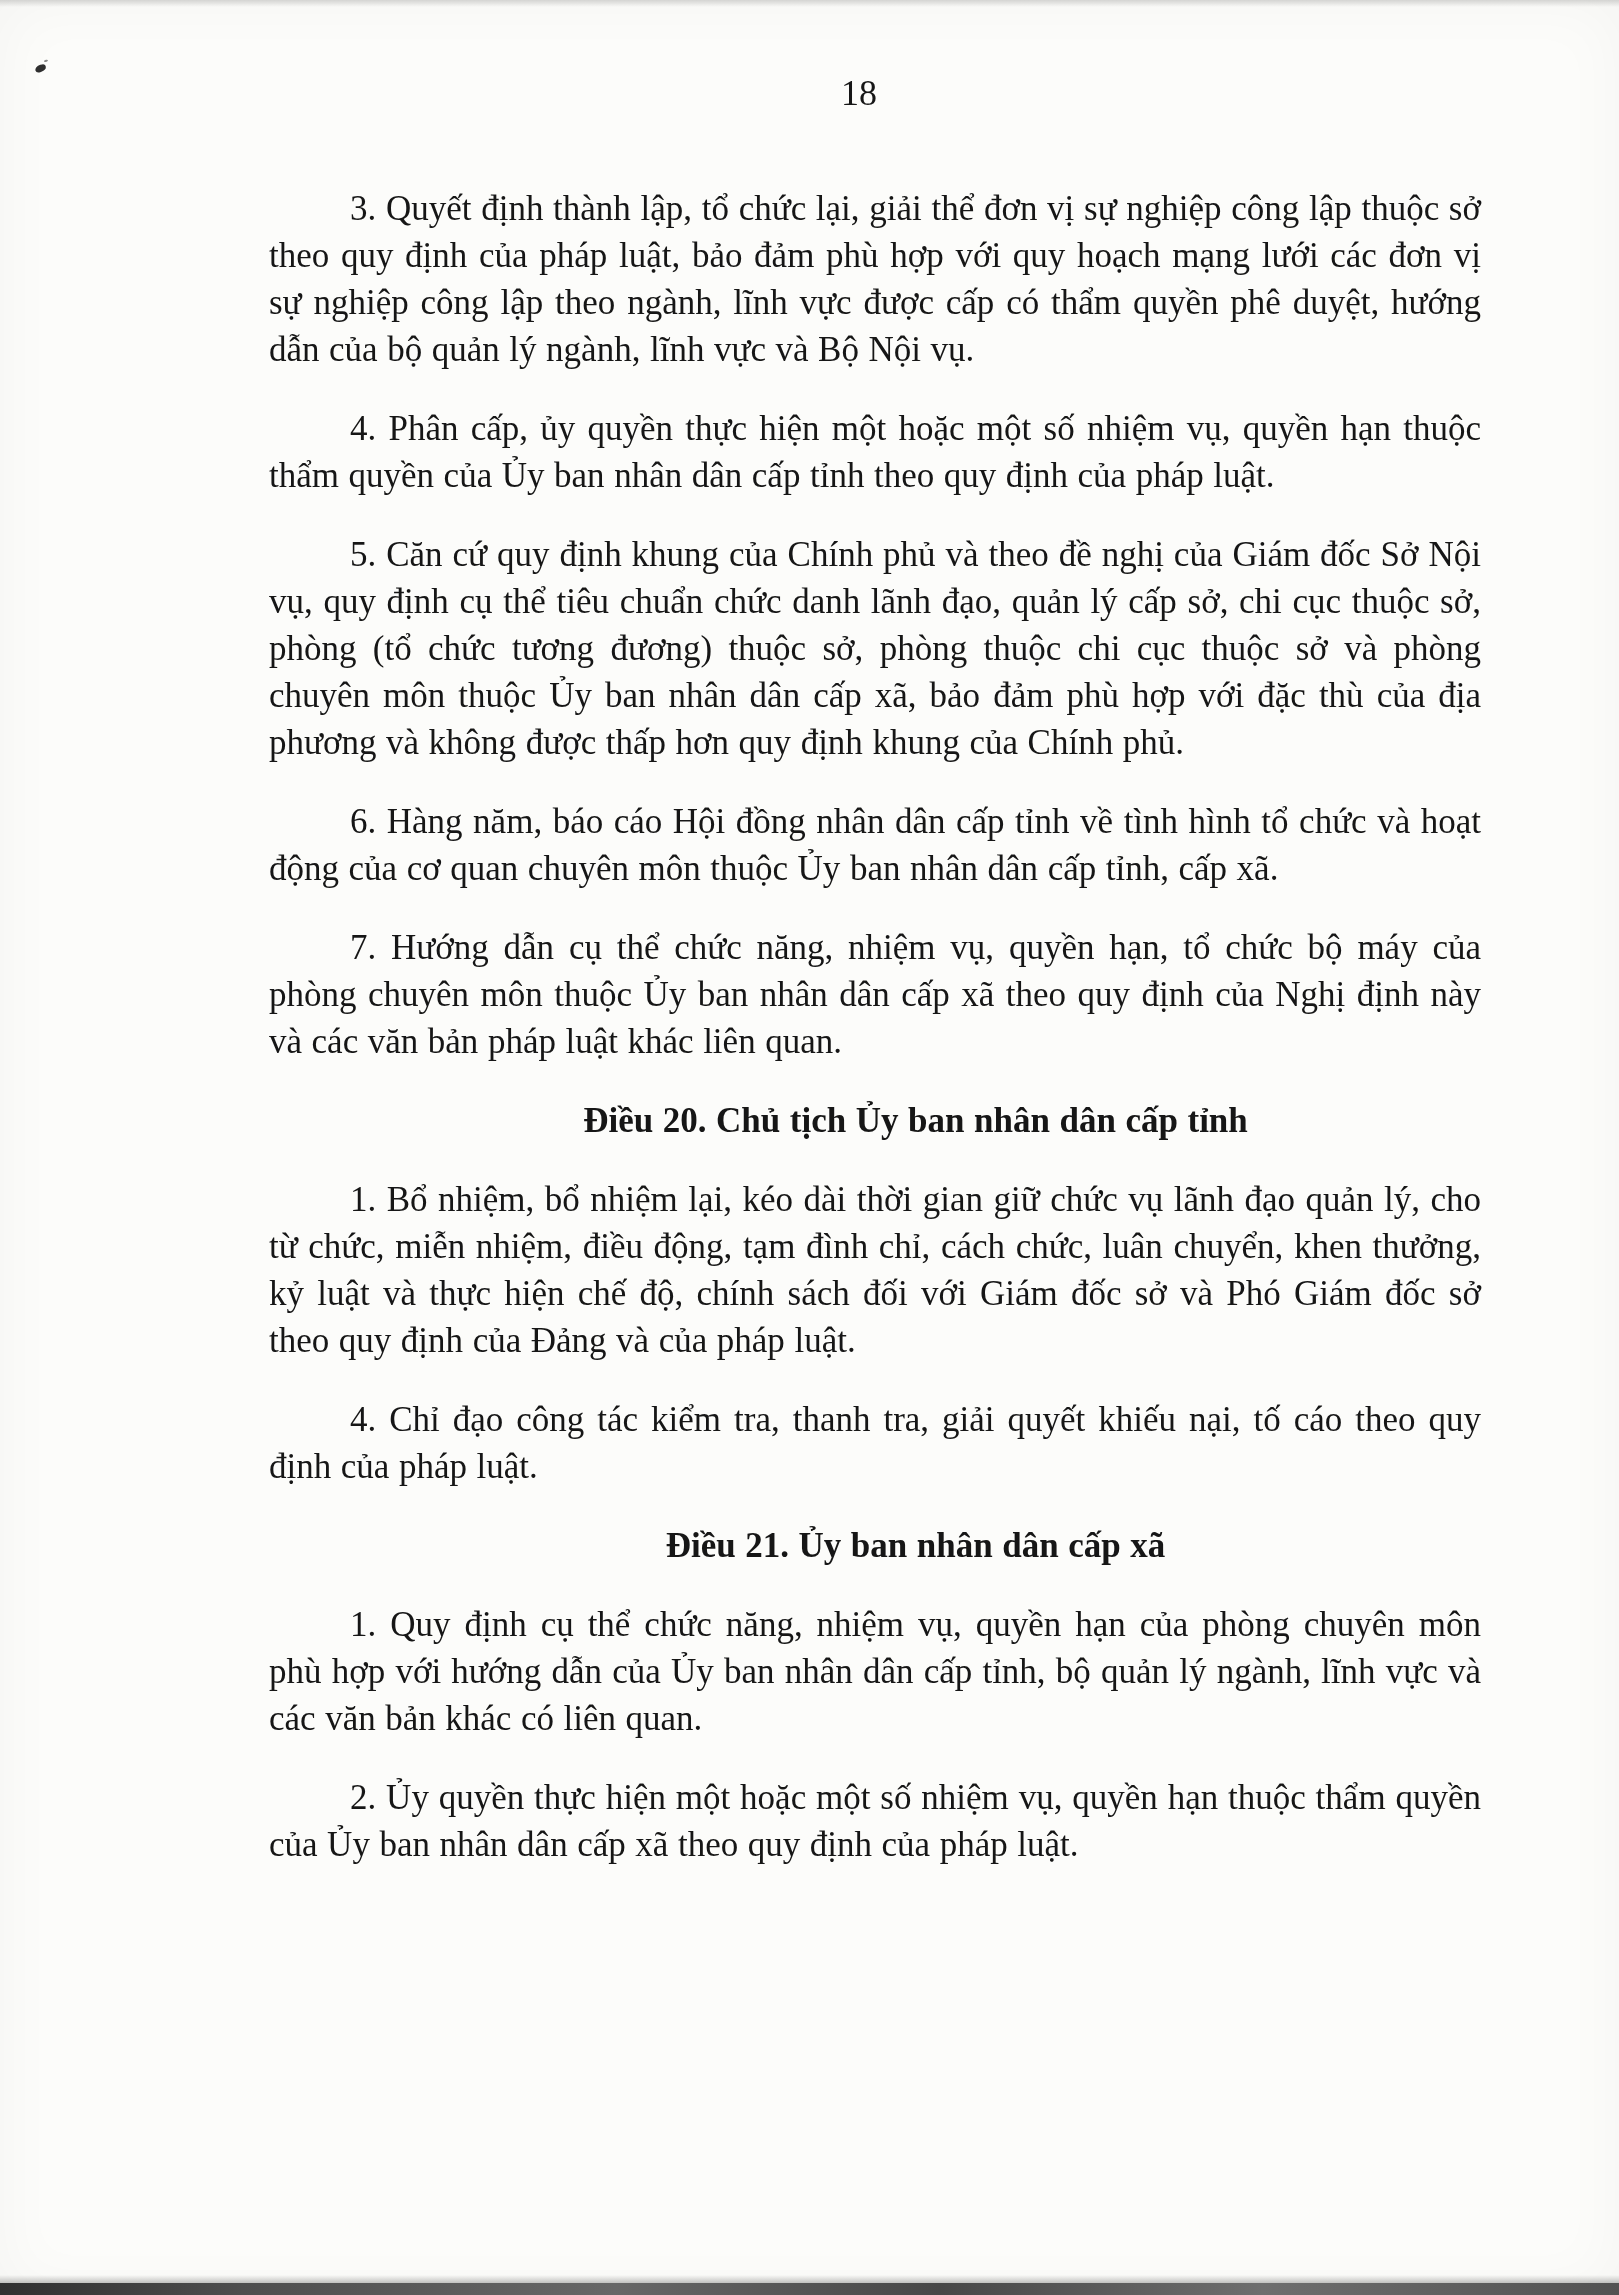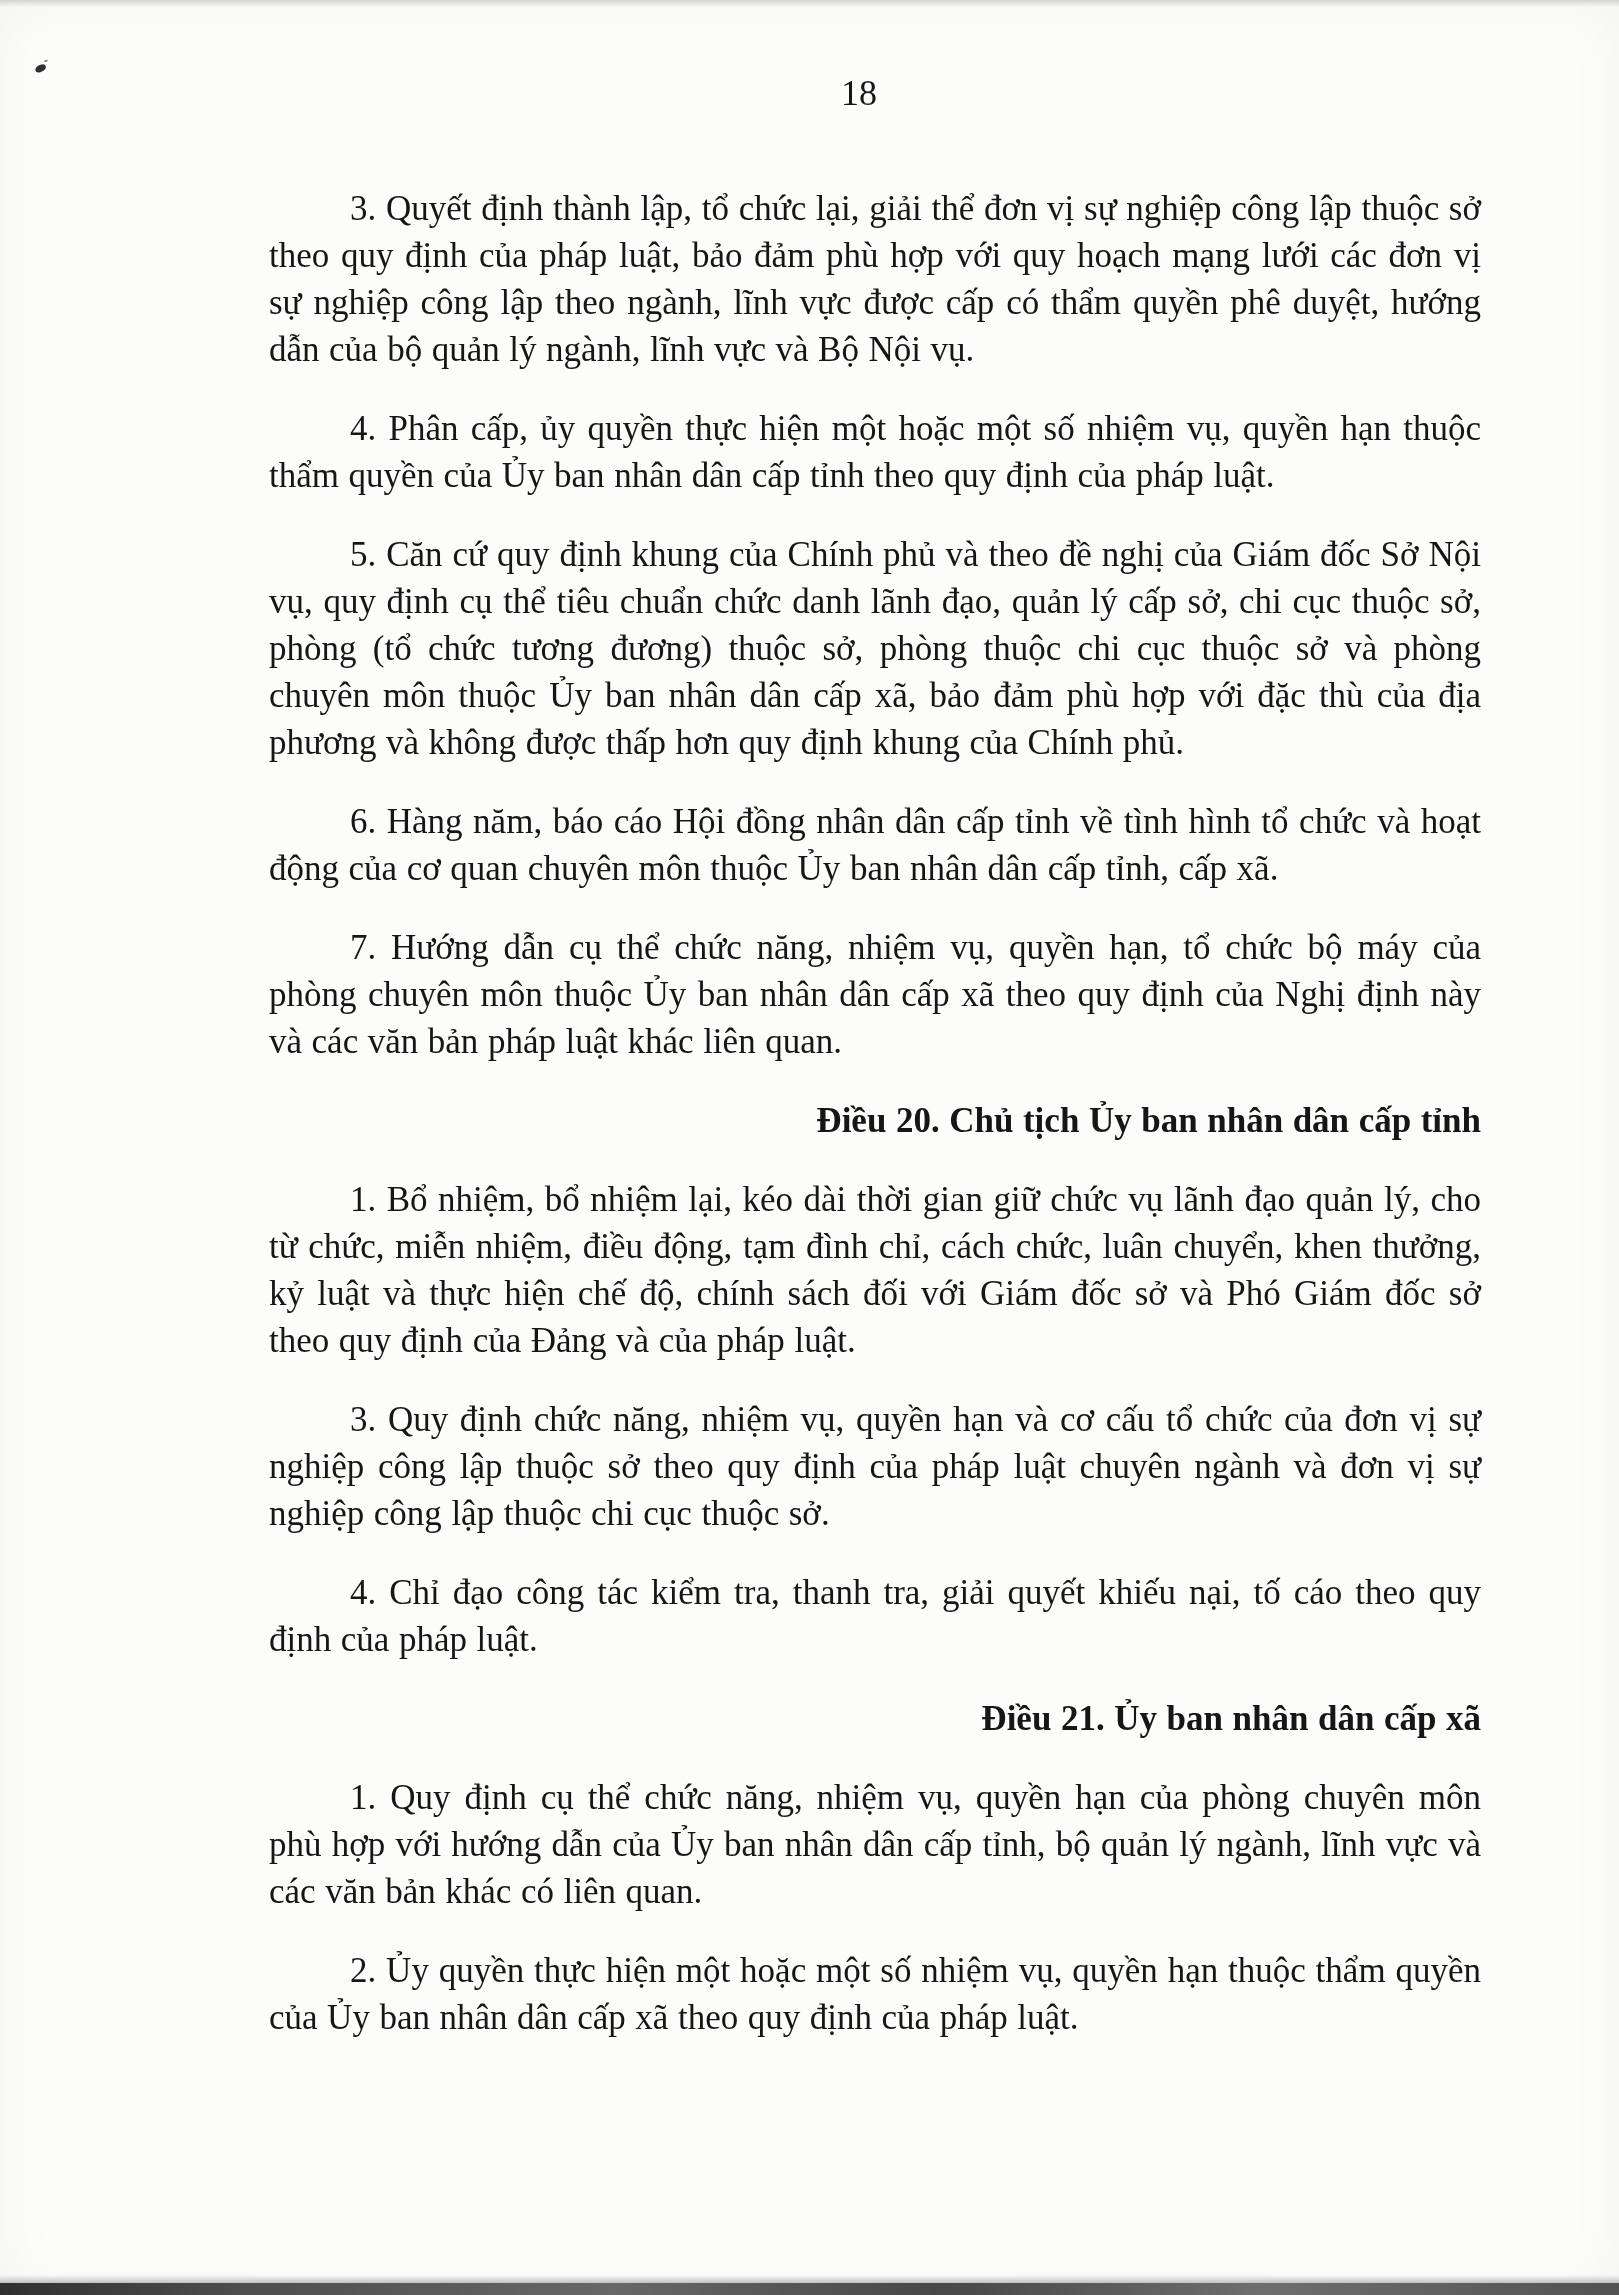--- a/index.html
+++ b/index.html
@@ -37,21 +37,21 @@
     text-align: justify;
     margin-left: 16px;
   }
   .doc-body p {
     margin: 0 0 32px 0;
     text-indent: 81px;
     word-spacing: 0.8px;
   }
   .doc-body p.heading {
     font-weight: bold;
-    text-align: right;
+    text-align: center;
   }
   .ink-speck {
     position: absolute;
     left: 35px;
     top: 65px;
     width: 10.5px;
     height: 6.5px;
     background: #2f2f2f;
     border-radius: 60% 40% 55% 45%;
     transform: rotate(-18deg);
@@ -94,21 +94,20 @@
   <div class="ink-speck"></div>
   <div class="page-number">18</div>
   <main class="doc-body">
       <p class="para">3. Quyết định thành lập, tổ chức lại, giải thể đơn vị sự nghiệp công lập thuộc sở theo quy định của pháp luật, bảo đảm phù hợp với quy hoạch mạng lưới các đơn vị sự nghiệp công lập theo ngành, lĩnh vực được cấp có thẩm quyền phê duyệt, hướng dẫn của bộ quản lý ngành, lĩnh vực và Bộ Nội vụ.</p>
       <p class="para">4. Phân cấp, ủy quyền thực hiện một hoặc một số nhiệm vụ, quyền hạn thuộc thẩm quyền của Ủy ban nhân dân cấp tỉnh theo quy định của pháp luật.</p>
       <p class="para">5. Căn cứ quy định khung của Chính phủ và theo đề nghị của Giám đốc Sở Nội vụ, quy định cụ thể tiêu chuẩn chức danh lãnh đạo, quản lý cấp sở, chi cục thuộc sở, phòng (tổ chức tương đương) thuộc sở, phòng thuộc chi cục thuộc sở và phòng chuyên môn thuộc Ủy ban nhân dân cấp xã, bảo đảm phù hợp với đặc thù của địa phương và không được thấp hơn quy định khung của Chính phủ.</p>
       <p class="para">6. Hàng năm, báo cáo Hội đồng nhân dân cấp tỉnh về tình hình tổ chức và hoạt động của cơ quan chuyên môn thuộc Ủy ban nhân dân cấp tỉnh, cấp xã.</p>
       <p class="para">7. Hướng dẫn cụ thể chức năng, nhiệm vụ, quyền hạn, tổ chức bộ máy của phòng chuyên môn thuộc Ủy ban nhân dân cấp xã theo quy định của Nghị định này và các văn bản pháp luật khác liên quan.</p>
       <p class="heading">Điều 20. Chủ tịch Ủy ban nhân dân cấp tỉnh</p>
       <p class="para">1. Bổ nhiệm, bổ nhiệm lại, kéo dài thời gian giữ chức vụ lãnh đạo quản lý, cho từ chức, miễn nhiệm, điều động, tạm đình chỉ, cách chức, luân chuyển, khen thưởng, kỷ luật và thực hiện chế độ, chính sách đối với Giám đốc sở và Phó Giám đốc sở theo quy định của Đảng và của pháp luật.</p>
-      <p class="para">3. Quy định chức năng, nhiệm vụ, quyền hạn và cơ cấu tổ chức của đơn vị sự nghiệp công lập thuộc sở theo quy định của pháp luật chuyên ngành và đơn vị sự nghiệp công lập thuộc chi cục thuộc sở.</p>
       <p class="para">4. Chỉ đạo công tác kiểm tra, thanh tra, giải quyết khiếu nại, tố cáo theo quy định của pháp luật.</p>
       <p class="heading">Điều 21. Ủy ban nhân dân cấp xã</p>
       <p class="para">1. Quy định cụ thể chức năng, nhiệm vụ, quyền hạn của phòng chuyên môn phù hợp với hướng dẫn của Ủy ban nhân dân cấp tỉnh, bộ quản lý ngành, lĩnh vực và các văn bản khác có liên quan.</p>
       <p class="para">2. Ủy quyền thực hiện một hoặc một số nhiệm vụ, quyền hạn thuộc thẩm quyền của Ủy ban nhân dân cấp xã theo quy định của pháp luật.</p>
     </main>
   <div class="scan-edge-bottom"></div>
 </div>
 
 
 </body></html>

